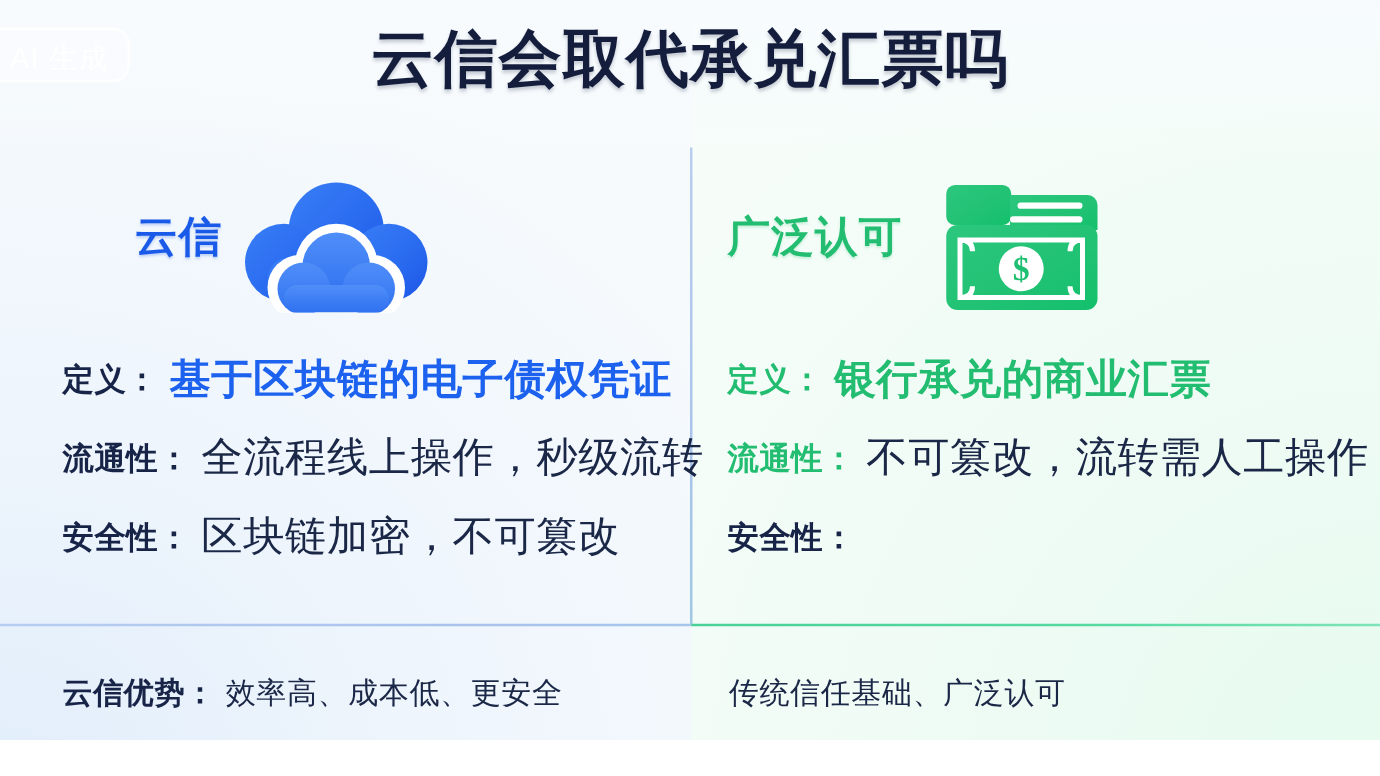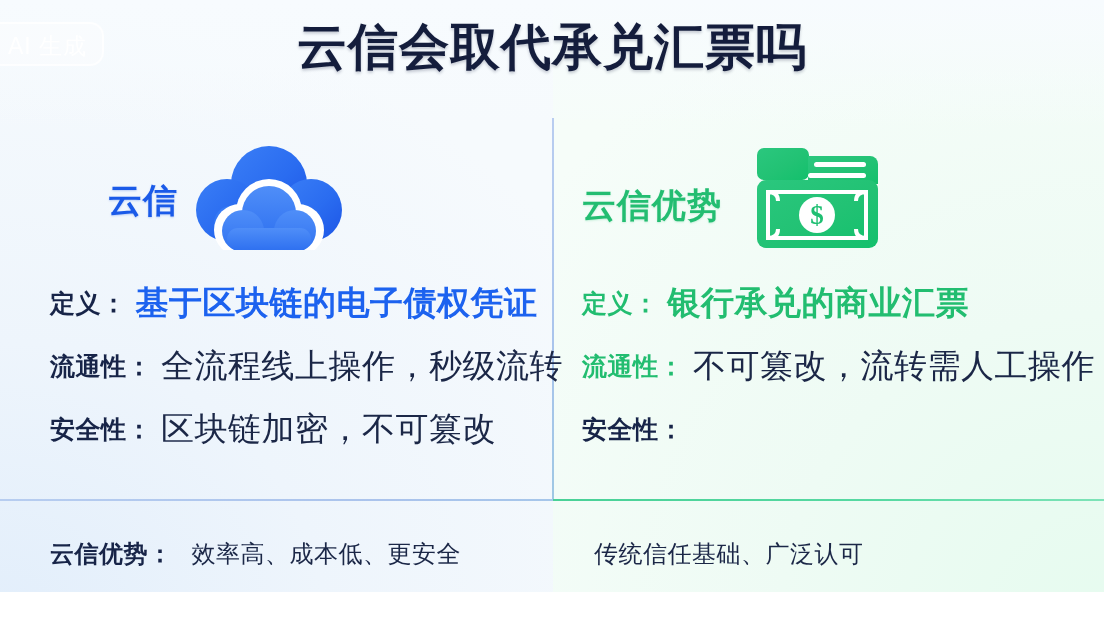--- a/index.html
+++ b/index.html
@@ -99,21 +99,21 @@
     left: 553px;
     top: 499px;
     width: 551px;
     height: 2px;
     background: linear-gradient(90deg, #49d197 0%, #57d9a2 60%, #7ee3b8 100%);
   }
   
   .col-head {
     position: absolute;
     display: flex;
-    align-items: flex-end;
+    align-items: flex-start;
   }
   .col-head-left { left: 108px; top: 140px; }
   .col-head-right { left: 582px; top: 140px; }
   .col-head-label {
     font-size: 34px;
     font-weight: bold;
     line-height: 100px;
     letter-spacing: 1px;
     white-space: nowrap;
   }
@@ -168,21 +168,21 @@
   .summary-label {
     font-size: 24px;
     font-weight: bold;
     color: #172448;
     letter-spacing: 0.5px;
   }
   .summary-value {
     font-size: 24px;
     color: #1b2747;
     letter-spacing: 0.5px;
-    margin-left: 19px;
+    margin-left: 8px;
   }
   
   .svg-icon { display: block; }
 </style>
 </head>
 <body>
 
 <div class="slide">
 
   <div class="bg-left"></div>
@@ -234,21 +234,21 @@
             <circle cx="49" cy="91" r="21"></circle>
             <circle cx="101" cy="91" r="21"></circle>
             <rect x="33" y="88" width="84" height="22" rx="11"></rect>
           </g>
         </g>
       </svg>
     </span>
   </div>
 
   <div class="col-head col-head-right">
-    <span class="col-head-label green">云信优势</span>
+    <span class="col-head-label green">广泛认可</span>
     <span class="icon-slot money">
       <svg class="svg-icon" width="130" height="115" viewBox="0 0 130 115" xmlns="http://www.w3.org/2000/svg">
         <defs>
           <linearGradient id="folderGrad" x1="0" y1="0" x2="1" y2="1">
             <stop offset="0%" stop-color="#2bc77e"></stop>
             <stop offset="55%" stop-color="#22c274"></stop>
             <stop offset="100%" stop-color="#13c06c"></stop>
           </linearGradient>
         </defs>
 

